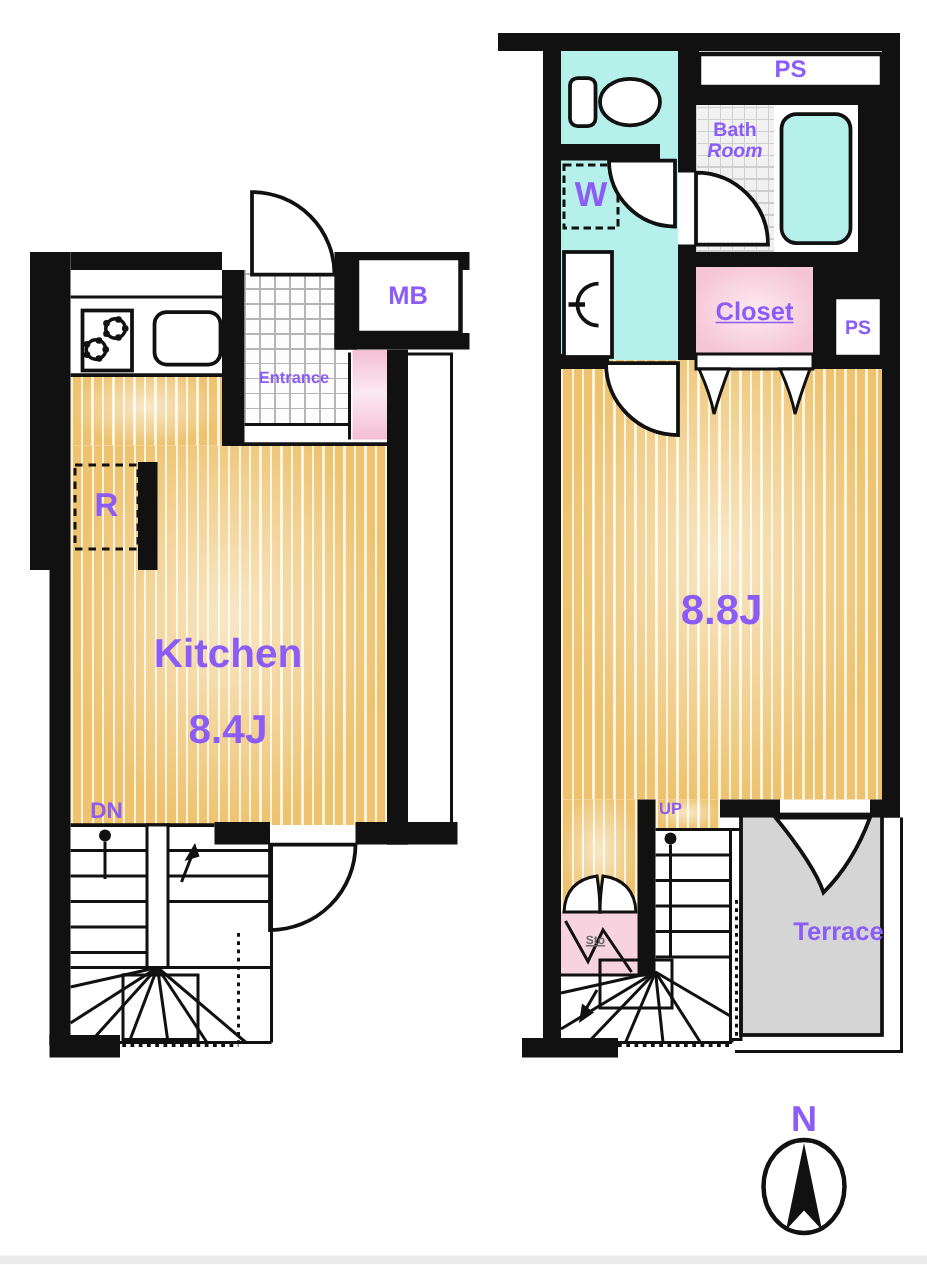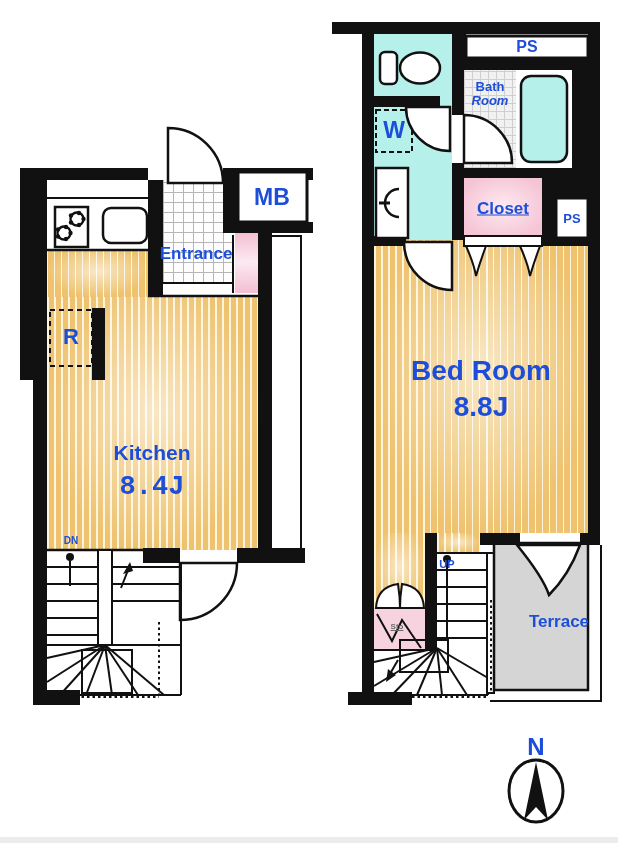--- a/index.html
+++ b/index.html
@@ -19,21 +19,21 @@
         background-image:
           repeating-linear-gradient(0deg,#cfcfcf 0 1px,transparent 1px 8px),
           repeating-linear-gradient(90deg,#cfcfcf 0 1px,transparent 1px 8px);}
   .cyan{background:#b6f0ea;}
   .pinkv{background:linear-gradient(180deg,#f3bfd2,#fce9f1 48%,#f3bfd2);}
   .pinkr{background:radial-gradient(ellipse at 50% 50%, #fdeaf1 0%, #f5c5d6 80%);}
   .pinks{background:#f7d3e0;}
   .grey{background:#d5d5d5;}
   .white{background:#ffffff;}
   svg.overlay{position:absolute;left:0;top:0;z-index:5;}
-  .lbl{position:absolute;z-index:8;font-weight:bold;color:#1d4ed8;
+  .lbl{position:absolute;z-index:8;font-weight:bold;color:#8b5cf6;
        transform:translate(-50%,-50%);white-space:nowrap;line-height:1;}
 </style>
 </head>
 <body>
 
 <div id="stage">
 
   <div class="abs white" style="left:47px;top:180px;width:103px;height:70px;"></div>
   <div class="abs tile" style="left:163px;top:180px;width:69px;height:103px;"></div>
   <div class="abs pinkv" style="left:235px;top:233px;width:23px;height:60px;"></div>
@@ -256,33 +256,32 @@
       <rect x="494" y="543" width="94" height="147" stroke-width="2.5"></rect>
       <path d="M601,545 L601,701 L490,701" stroke-width="2"></path>
     </g>
 
     <g>
       <ellipse cx="536" cy="791" rx="27" ry="31" fill="none" stroke="#111111" stroke-width="3"></ellipse>
       <path d="M536,762 L548,820 L536,807 L524,820 Z" fill="#111111" stroke="none"></path>
     </g>
   </svg>
 
-  <div class="lbl" style="left:272px;top:197px;font-size:23px;">MB</div>
-  <div class="lbl" style="left:196px;top:253px;font-size:17px;">Entrance</div>
+  <div class="lbl" style="left:272px;top:197px;font-size:17px;">MB</div>
+  <div class="lbl" style="left:196px;top:253px;font-size:11px;">Entrance</div>
   <div class="lbl" style="left:71px;top:337px;font-size:22px;">R</div>
-  <div class="lbl" style="left:152px;top:452px;font-size:21px;">Kitchen</div>
-  <div class="lbl" style="left:152px;top:487px;font-size:27px;font-family:Liberation Mono, monospace;">8.4J</div>
-  <div class="lbl" style="left:71px;top:541px;font-size:10px;">DN</div>
+  <div class="lbl" style="left:152px;top:436px;font-size:27px;">Kitchen</div>
+  <div class="lbl" style="left:152px;top:487px;font-size:27px;">8.4J</div>
+  <div class="lbl" style="left:71px;top:541px;font-size:15px;">DN</div>
 
   <div class="lbl" style="left:527px;top:47px;font-size:16px;">PS</div>
   <div class="lbl" style="left:490px;top:86px;font-size:13px;">Bath</div>
   <div class="lbl" style="left:490px;top:100px;font-size:13px;font-style:italic;">Room</div>
   <div class="lbl" style="left:394px;top:130px;font-size:23px;">W</div>
   <div class="lbl" style="left:503px;top:208px;font-size:17px;text-decoration:underline;">Closet</div>
   <div class="lbl" style="left:572px;top:218px;font-size:13px;">PS</div>
-  <div class="lbl" style="left:481px;top:371px;font-size:28px;">Bed Room</div>
   <div class="lbl" style="left:481px;top:407px;font-size:28px;">8.8J</div>
-  <div class="lbl" style="left:447px;top:564px;font-size:11px;">UP</div>
+  <div class="lbl" style="left:447px;top:540px;font-size:11px;">UP</div>
   <div class="lbl" style="left:397px;top:627px;font-size:8px;color:#6b6b6b;text-decoration:underline;">Sto</div>
   <div class="lbl" style="left:559px;top:621px;font-size:17px;">Terrace</div>
 
   <div class="lbl" style="left:536px;top:747px;font-size:24px;">N</div>
 </div>
 
 </body></html>

